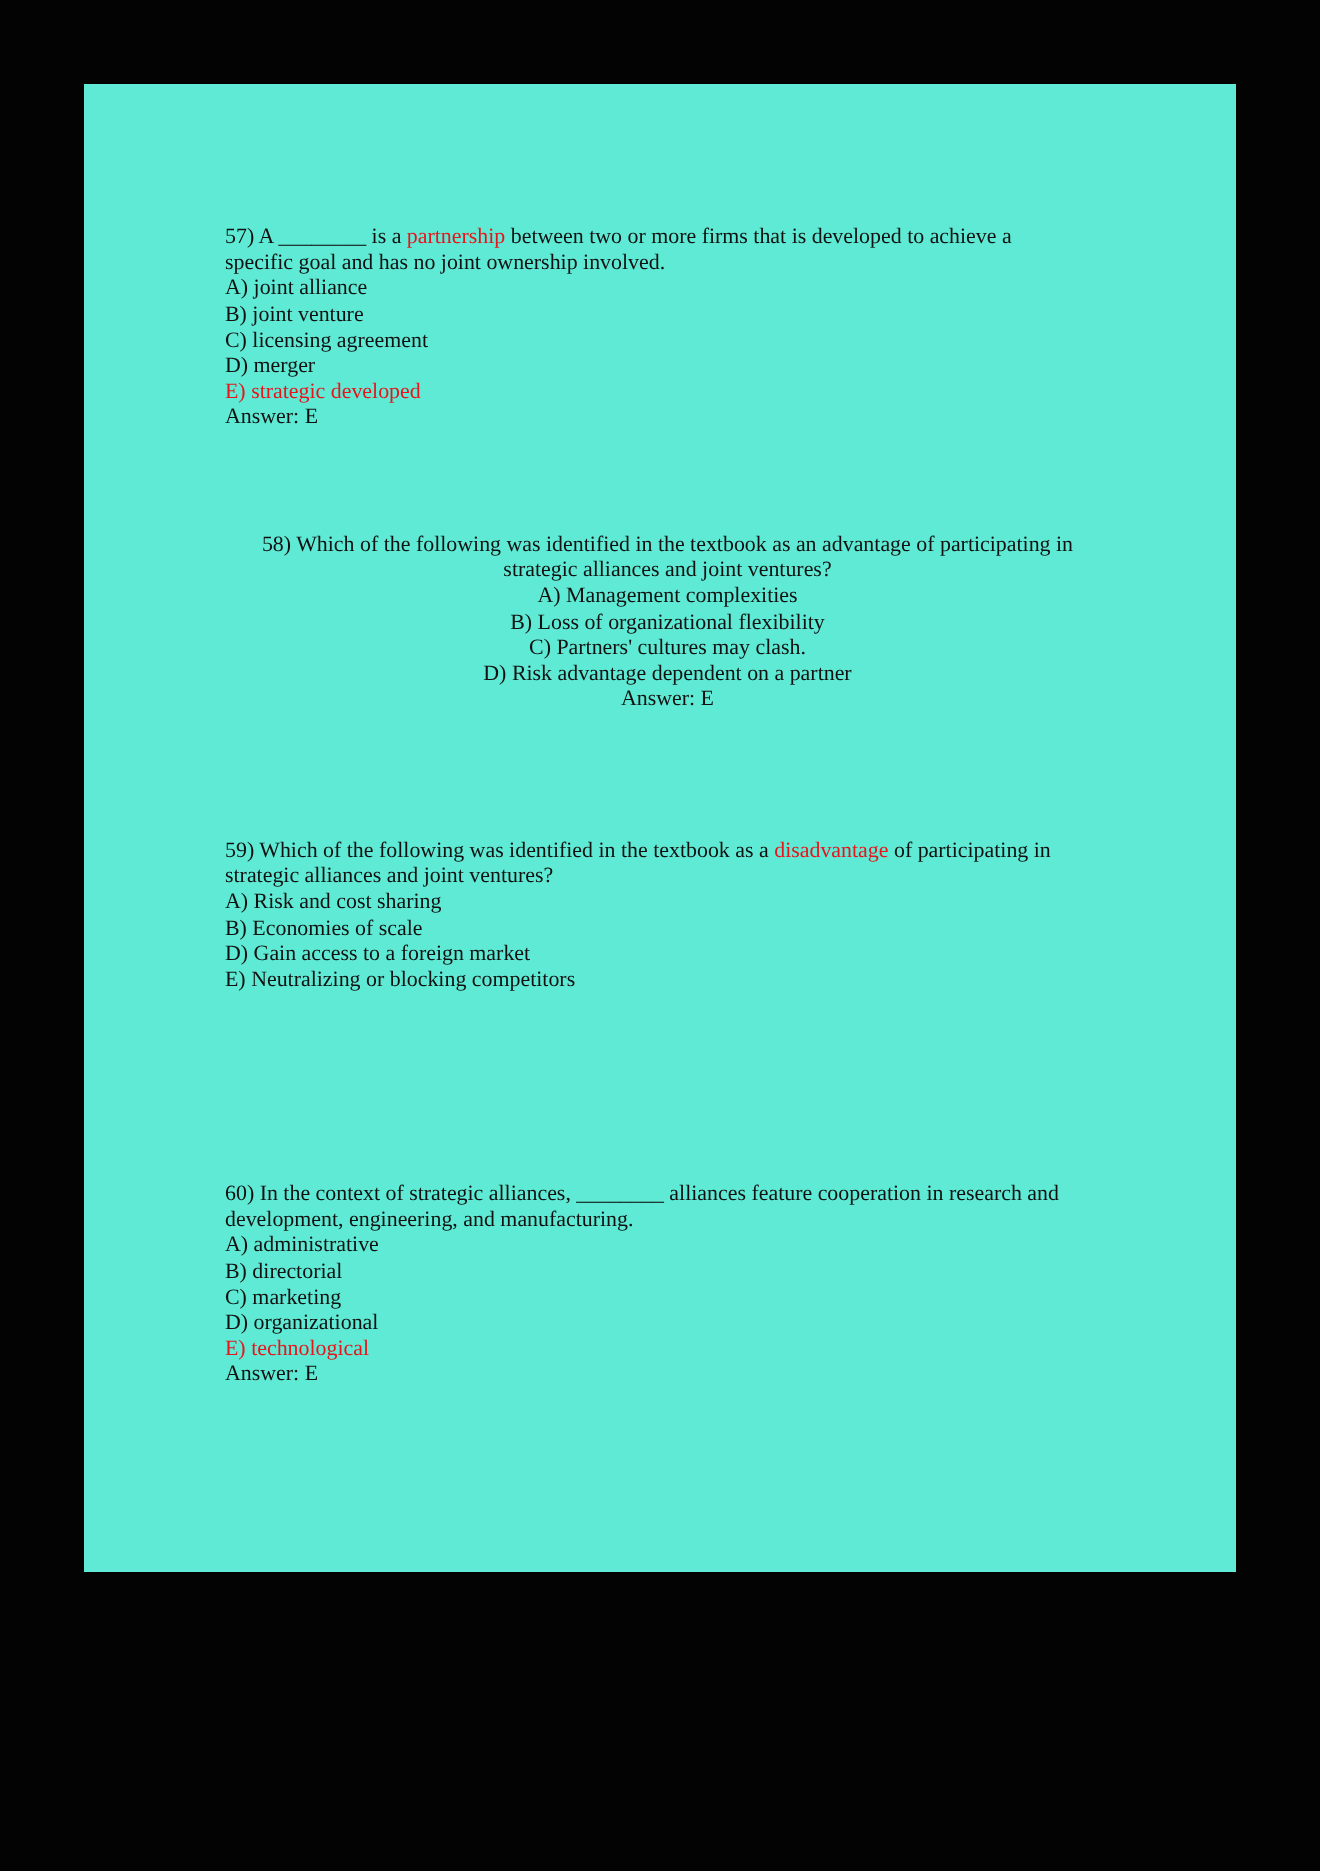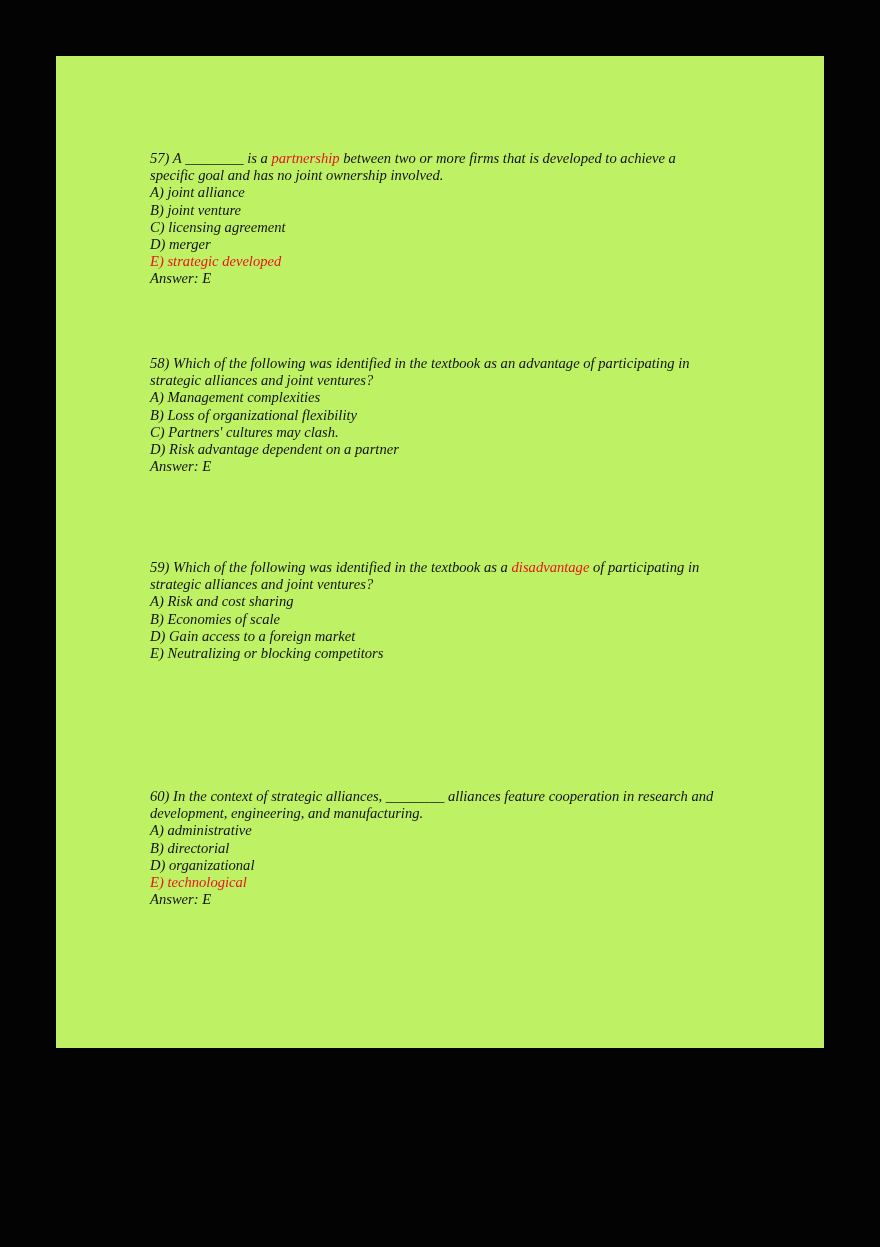--- a/index.html
+++ b/index.html
@@ -6,22 +6,21 @@
   body {
     width: 880px; height: 1247px;
     background: #030303;
     position: relative;
     overflow: hidden;
   }
   .page {
     position: absolute;
     left: 56px; top: 56px;
     width: 768px; height: 992px;
-    background: #bef264;
-    font-style: italic;
+    background: #5eead4;
   }
   .question {
     position: absolute;
     left: 94px;
     width: 590px;
     font-family: "Liberation Serif", serif;
     font-size: 14.6px;
     line-height: 17.2px;
     color: #111111;
   }
@@ -41,21 +40,21 @@
       <span>specific goal and has no joint ownership involved.</span>
     </div>
     <div class="line">A) joint alliance</div>
     <div class="line">B) joint venture</div>
     <div class="line">C) licensing agreement</div>
     <div class="line">D) merger</div>
     <div class="line red">E) strategic developed</div>
     <div class="line">Answer:  E</div>
   </div>
 
-  <div class="question" style="top:299px;">
+  <div class="question" style="top:299px;text-align:center;">
     <div class="line">
       <span>58) Which of the following was identified in the textbook as an advantage of participating in</span>
     </div>
     <div class="line">
       <span>strategic alliances and joint ventures?</span>
     </div>
     <div class="line">A) Management complexities</div>
     <div class="line">B) Loss of organizational flexibility</div>
     <div class="line">C) Partners' cultures may clash.</div>
     <div class="line">D) Risk advantage dependent on a partner</div>
@@ -77,18 +76,19 @@
 
   <div class="question" style="top:732px;">
     <div class="line">
       <span>60) In the context of strategic alliances, ________ alliances feature cooperation in research and</span>
     </div>
     <div class="line">
       <span>development, engineering, and manufacturing.</span>
     </div>
     <div class="line">A) administrative</div>
     <div class="line">B) directorial</div>
+    <div class="line">C) marketing</div>
     <div class="line">D) organizational</div>
     <div class="line red">E) technological</div>
     <div class="line">Answer:  E</div>
   </div>
 
 </div>
 
 </body></html>

